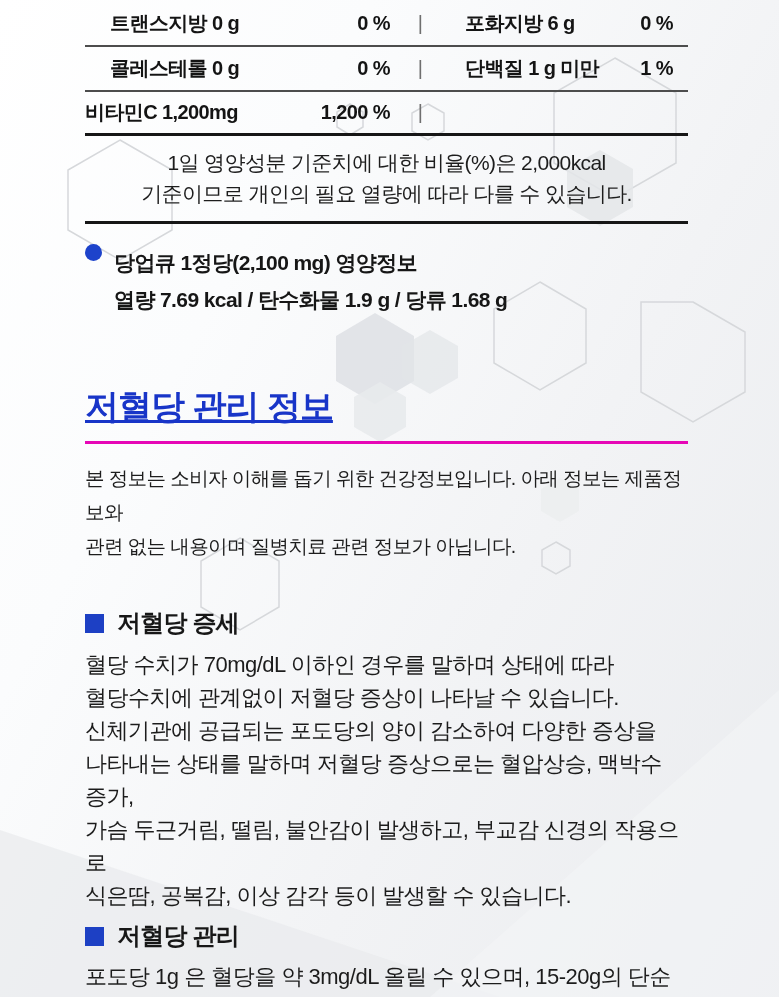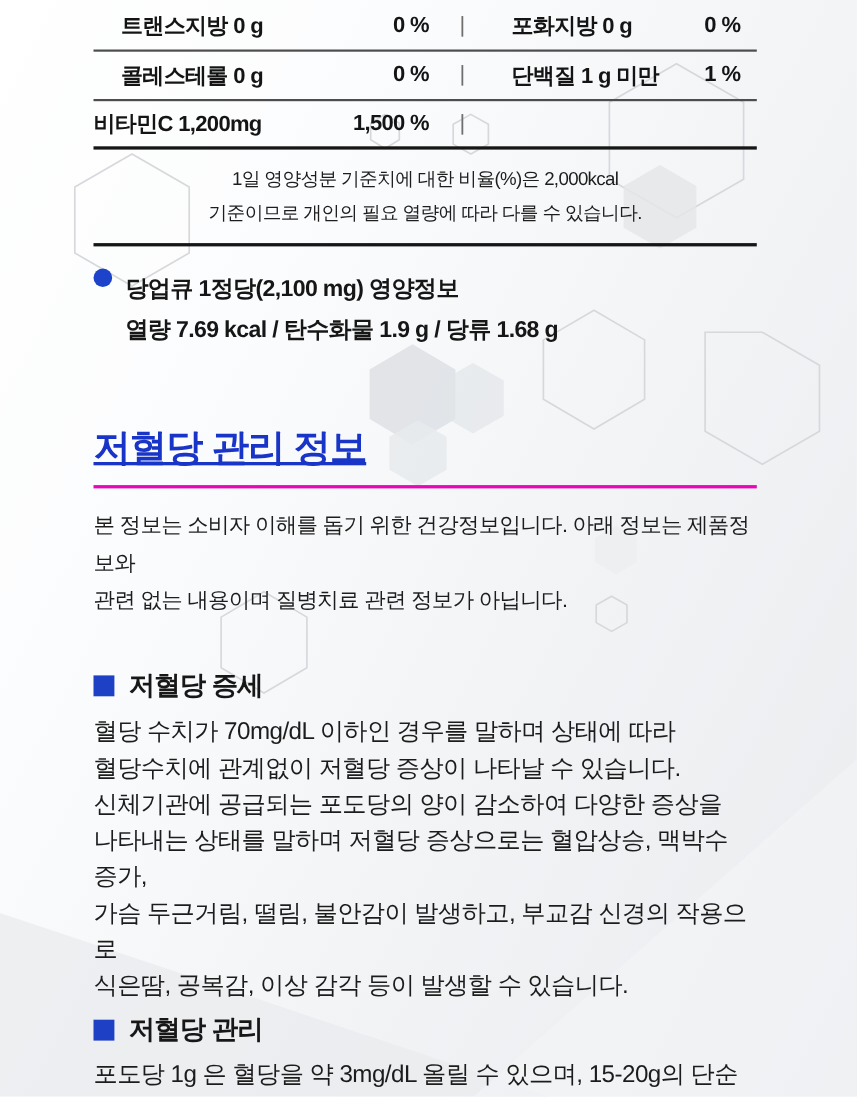--- a/index.html
+++ b/index.html
@@ -30,21 +30,21 @@
   .val { text-align:right; }
   .vbar { text-align:center; color:#6f6f6f; font-weight:400; }
   .rlab { padding-left:15px; }
   .rval { text-align:right; padding-right:15px; }
   .sep   { border-top:2px solid #4d4d4d; height:0; }
   .sep-thick { border-top:3px solid #161616; height:0; }
 
   .footnote {
     padding:11px 0 12px 0;
     text-align:center;
-    font-size:17px; font-weight:500; line-height:31px;
+    font-size:21px; font-weight:500; line-height:31px;
     letter-spacing:-0.6px; color:#1d1d1d;
     white-space:pre-line;
   }
 
   
   .serving { margin-top:20px; font-size:21px; font-weight:600; letter-spacing:-0.6px; line-height:37px; color:#161616; }
   .serving-line1 { display:flex; }
   .dot {
     width:17px; height:17px; border-radius:50%;
     background:#1d43cb; margin-right:12px; flex:0 0 auto;
@@ -114,35 +114,35 @@
     </g>
   </svg>
 
   <div class="content">
 
     <div class="ntable">
       <div class="nrow">
         <div class="lab">트랜스지방 0 g</div>
         <div class="val">0 %</div>
         <div class="vbar">|</div>
-        <div class="rlab">포화지방 0 g</div>
+        <div class="rlab">포화지방 6 g</div>
         <div class="rval">0 %</div>
       </div>
       <div class="sep"></div>
       <div class="nrow">
         <div class="lab">콜레스테롤 0 g</div>
         <div class="val">0 %</div>
         <div class="vbar">|</div>
         <div class="rlab">단백질 1 g 미만</div>
         <div class="rval">1 %</div>
       </div>
       <div class="sep"></div>
       <div class="nrow third">
         <div class="lab">비타민C 1,200mg</div>
-        <div class="val">1,500 %</div>
+        <div class="val">1,200 %</div>
         <div class="vbar">|</div>
         <div class="rlab"></div>
         <div class="rval"></div>
       </div>
       <div class="sep-thick"></div>
       <div class="footnote">1일 영양성분 기준치에 대한 비율(%)은 2,000kcal
 기준이므로 개인의 필요 열량에 따라 다를 수 있습니다.</div>
       <div class="sep-thick"></div>
     </div>
 

